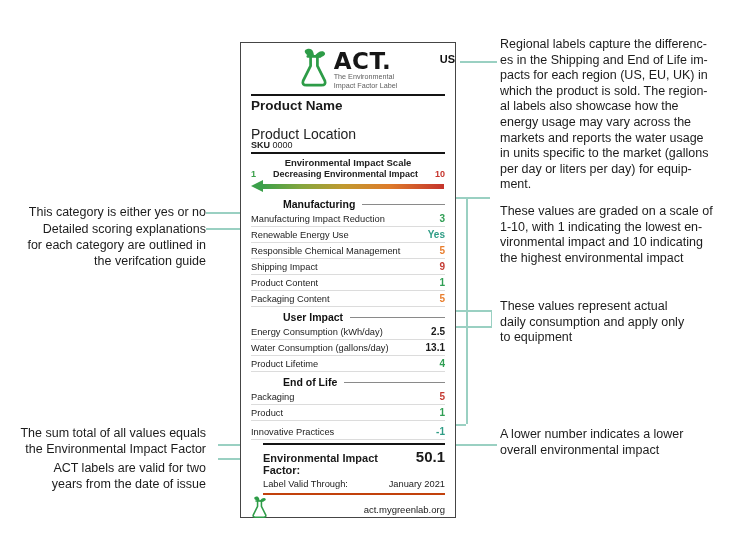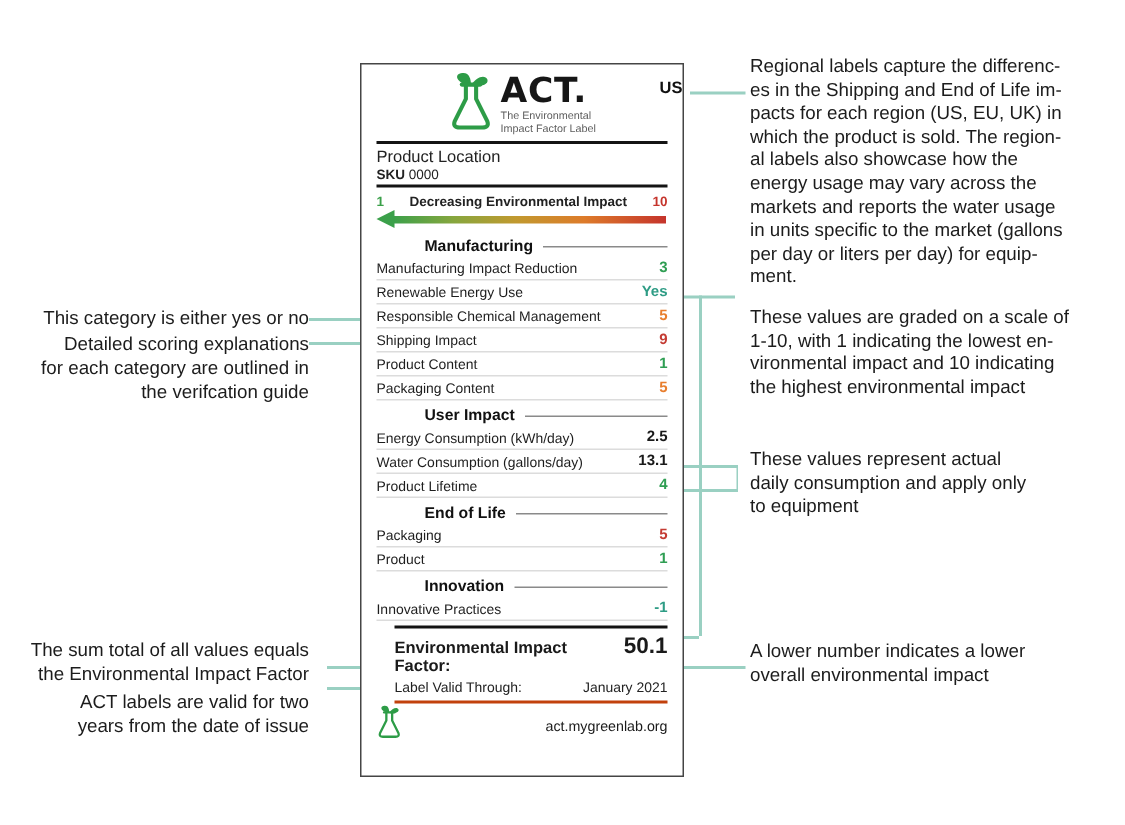--- a/index.html
+++ b/index.html
@@ -17,21 +17,21 @@
   .logo-area { position:relative; height:48px; padding-top:3px;
     display:flex; align-items:center; justify-content:center; gap:5px; }
   .region { position:absolute; right:0px; top:10px; font-size:11px; font-weight:bold; color:#111; }
   .act-name { font-size:23px; font-weight:900; color:#161616; letter-spacing:0.5px;
     font-family:"DejaVu Sans", sans-serif; line-height:22px; }
   .act-tagline { font-size:7.2px; color:#5d5d5d; line-height:8.5px; margin-top:1px; }
   .black-rule { height:0; border-top:2px solid #141414; }
 
   .product-block { padding:2px 0 2px; }
   .product-name { font-size:13.5px; font-weight:bold; line-height:15px; }
-  .product-location { font-size:11px; line-height:10px; margin-top:2px; color:#222; }
+  .product-location { font-size:14px; line-height:10px; margin-top:16px; color:#222; }
   .sku-line { font-size:9px; line-height:10px; margin-top:1px; color:#222; }
   .sku-line .sku-label { font-weight:bold; }
 
   .scale-block { padding:3px 0 1px; }
   .scale-title { text-align:center; font-size:9.5px; font-weight:600; line-height:11px; color:#222; }
   .scale-sub { display:flex; align-items:center; font-size:9px; font-weight:600; line-height:10px; margin-top:1px; }
   .scale-sub .mid { flex:1; text-align:center; color:#222; }
   .arrow-wrap { position:relative; height:13px; margin-top:1px; }
   .arrow-bar { position:absolute; left:11px; right:1px; top:4px; height:5px;
     background:linear-gradient(90deg,#3ba04a 0%,#86a63e 22%,#c1992f 45%,#dd7b2a 70%,#c5342c 100%); }
@@ -91,30 +91,32 @@
         <div class="act-tagline">
           <div>The Environmental</div>
           <div>Impact Factor Label</div>
         </div>
       </span>
     </div>
 
     <div class="black-rule"></div>
 
     <div class="product-block">
+      <div class="product-name">Product Name</div>
       <div class="product-location">Product Location</div>
       <div class="sku-line">
         <span class="sku-label">SKU</span>
         <span>0000</span>
       </div>
     </div>
 
     <div class="black-rule"></div>
 
     <div class="scale-block">
+      <div class="scale-title">Environmental Impact Scale</div>
       <div class="scale-sub">
         <span style="color:#3ba04a;">1</span>
         <span class="mid">Decreasing Environmental Impact</span>
         <span style="color:#c5342c;">10</span>
       </div>
       <div class="arrow-wrap">
         <div class="arrow-bar"></div>
         <div class="arrow-head"></div>
       </div>
     </div>
@@ -178,24 +180,20 @@
         <span class="row-label">Packaging</span>
         <span class="row-value" style="color: rgb(196, 59, 51);">5</span>
       </div>
       <div class="row">
         <span class="row-label">Product</span>
         <span class="row-value" style="color: rgb(47, 158, 83);">1</span>
       </div>
     </div>
 
     <div class="section">
-      <div class="section-header">
-        <span class="section-title">Innovation</span>
-        <span class="hline"></span>
-      </div>
       <div class="row">
         <span class="row-label">Innovative Practices</span>
         <span class="row-value" style="color: rgb(46, 156, 133);">-1</span>
       </div>
     </div>
 
     <div class="summary">
       <div class="eif-row">
         <span class="eif-label">Environmental Impact Factor:</span>
         <span class="eif-value">50.1</span>

